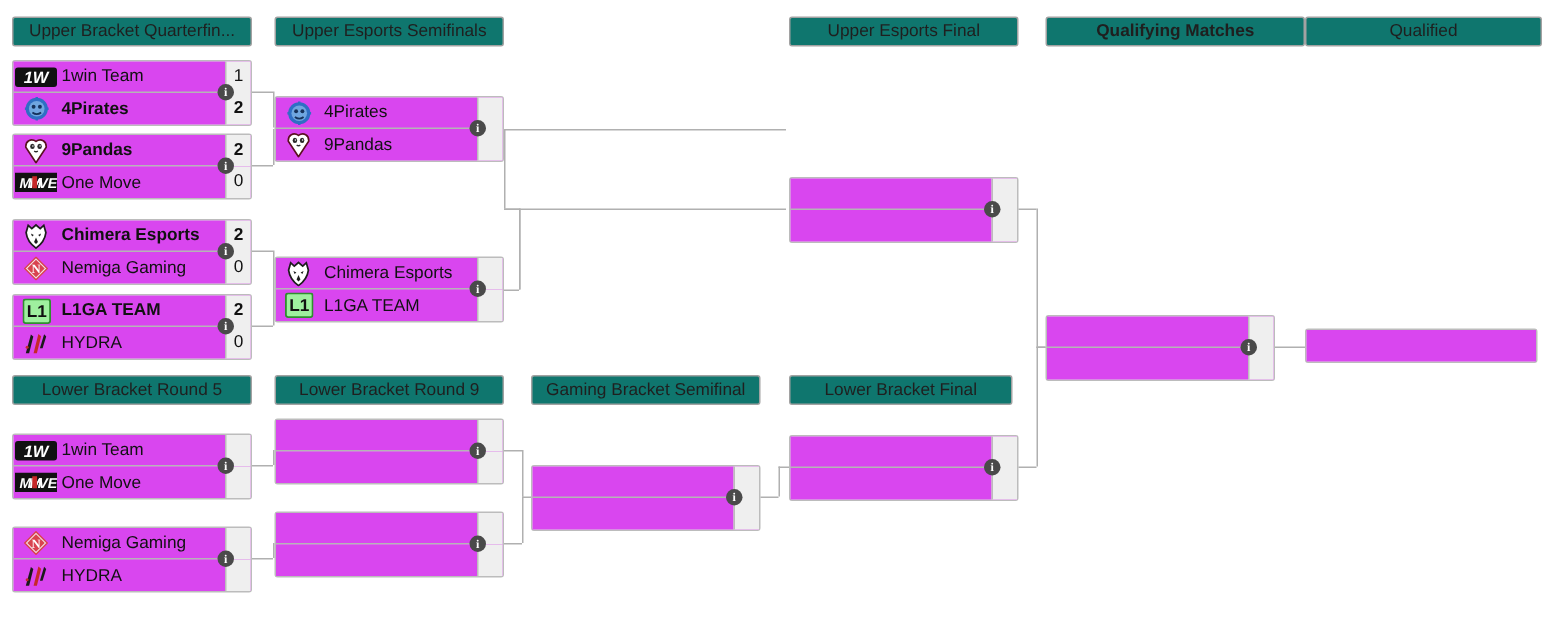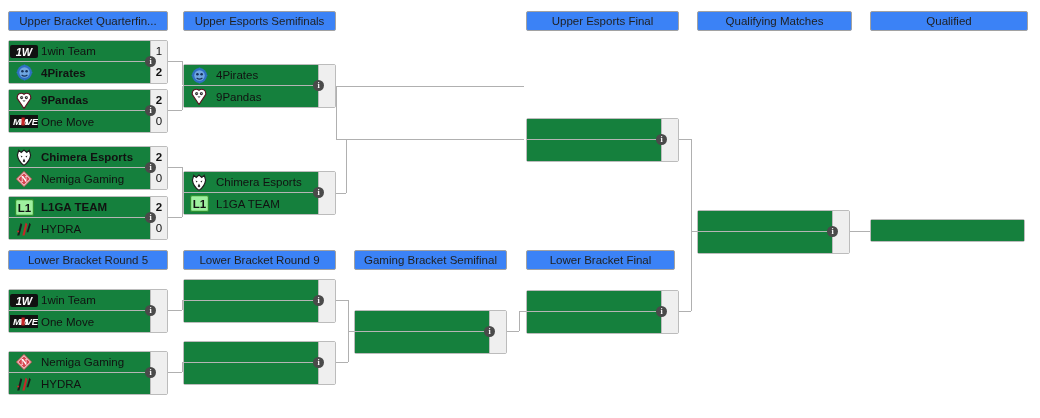--- a/index.html
+++ b/index.html
@@ -13,21 +13,21 @@
   }
   #stage{position:relative;width:1040px;height:418px;overflow:hidden;}
 
   
   .round-header{
     position:absolute;
     box-sizing:border-box;
     height:20px;
     line-height:18px;
     text-align:center;
-    background:#3b82f6;
+    background:#0f766e;
     border:1px solid #a2a2a2;
     border-radius:2px;
     font-size:11.5px;
     color:#1f1f1f;
     white-space:nowrap;
     overflow:hidden;
   }
 
   
   .match{
@@ -36,21 +36,21 @@
     border:1px solid #bcbcbc;
     background:#f0f0f0;
     border-radius:2px;
   }
   .match .row{
     position:relative;
     box-sizing:border-box;
     display:flex;
     align-items:center;
     height:21px;
-    background:#15803d;
+    background:#d946ef;
   }
   .match .row.top{border-bottom:1px solid #b5b5b5;}
   .match .row .logo{
     width:30px;
     min-width:30px;
     height:21px;
     display:flex;
     align-items:center;
     justify-content:center;
     overflow:hidden;
@@ -103,21 +103,21 @@
   .lg{display:block;}
 </style>
 </head>
 <body>
 
 <div id="stage">
   <div id="headers-layer">
       <div class="round-header" style="left: 8px; top: 11px; width: 160px;">Upper Bracket Quarterfin...</div>
       <div class="round-header" style="left: 183px; top: 11px; width: 153px;">Upper Esports Semifinals</div>
       <div class="round-header" style="left: 526px; top: 11px; width: 153px;">Upper Esports Final</div>
-      <div class="round-header" style="left: 697px; top: 11px; width: 155px;">Qualifying Matches</div>
+      <div class="round-header" style="left: 697px; top: 11px; width: 173px; font-weight: bold;">Qualifying Matches</div>
       <div class="round-header" style="left: 870px; top: 11px; width: 158px;">Qualified</div>
       <div class="round-header" style="left: 8px; top: 250px; width: 160px;">Lower Bracket Round 5</div>
       <div class="round-header" style="left: 183px; top: 250px; width: 153px;">Lower Bracket Round 9</div>
       <div class="round-header" style="left: 354px; top: 250px; width: 153px;">Gaming Bracket Semifinal</div>
       <div class="round-header" style="left: 526px; top: 250px; width: 149px;">Lower Bracket Final</div>
     </div>
   <div id="lines-layer">
       <div class="lineH" style="left: 168px; top: 61px; width: 14px;"></div>
       <div class="lineV" style="left: 182px; top: 61px; height: 24px;"></div>
       <div class="lineH" style="left: 168px; top: 110px; width: 14px;"></div>

